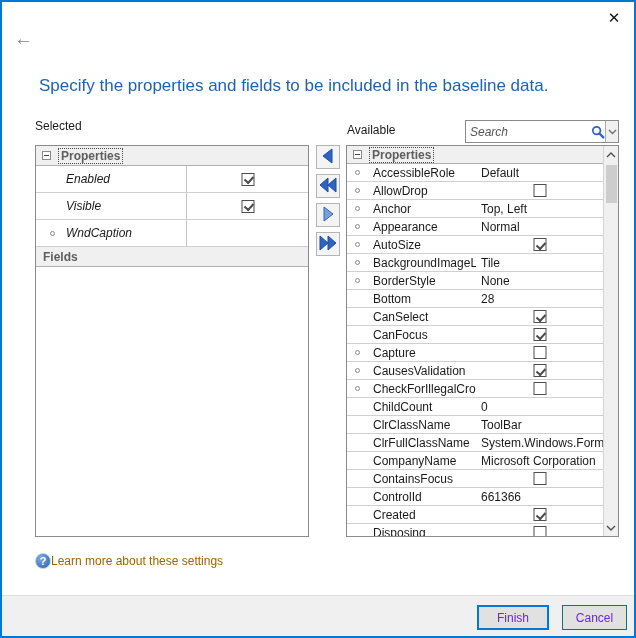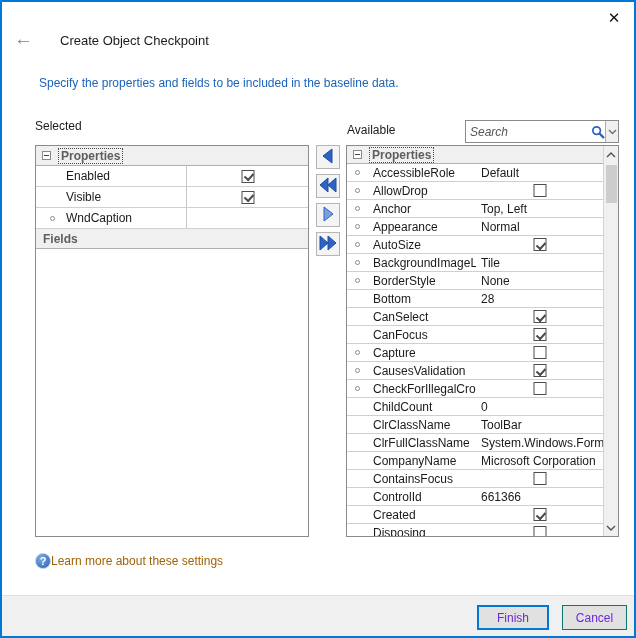--- a/index.html
+++ b/index.html
@@ -7,21 +7,21 @@
   .window {
     position:relative; width:636px; height:638px; background:#ffffff;
     border:2px solid #0078d7; overflow:hidden;
     font-size:12px; color:#1a1a1a;
   }
   .close-btn { position:absolute; top:4px; right:8px; width:24px; height:24px;
     display:flex; align-items:center; justify-content:center;
     font-size:15px; color:#111; cursor:pointer; }
   .back-arrow { position:absolute; left:12px; top:26px; font-size:19px; color:#808080; cursor:pointer; }
   .wiz-title { position:absolute; left:58px; top:31px; font-size:13px; color:#1a1a1a; }
-  .wiz-subtitle { position:absolute; left:37px; top:74px; font-size:12px; color:#1c63b8; }
+  .wiz-subtitle { position:absolute; left:37px; top:74px; font-size:17px; color:#1c63b8; }
 
   .panel-label { position:absolute; font-size:12px; color:#1a1a1a; }
   .label-selected { left:33px; top:117px; }
   .label-available { left:345px; top:121px; }
 
   
   .search-box { position:absolute; left:463px; top:118px; width:154px; height:23px;
     border:1px solid #8a8a8a; background:#fff; display:flex; align-items:stretch; }
   .search-box input { flex:1 1 auto; min-width:0; border:none; outline:none; padding:0 4px;
     font-family:"Liberation Sans", sans-serif; font-size:12px; font-style:italic; color:#444; }
@@ -41,21 +41,21 @@
   .panel-right .grid-header { height:18px; }
   .expander { width:9px; height:9px; border:1px solid #8a8a8a; background:#fff;
     margin-left:6px; position:relative; flex:0 0 auto; cursor:pointer; }
   .expander::after { content:''; position:absolute; left:1px; right:1px; top:3px;
     border-top:1px solid #444; }
   .group-label { margin-left:8px; }
   .group-label.no-exp { margin-left:7px; }
   .group-label.focused { outline:1px dotted #4a4a4a; padding:0 2px;text-align:center; }
 
   .grid-row { display:flex; align-items:center; border-bottom:1px solid #d0d0d0; background:#fff; }
-  .panel-left  .grid-row { height:21px; }
+  .panel-left  .grid-row { height:27px;font-style:italic; }
   .panel-right .grid-row { height:18px; flex:0 0 auto; }
   .cell-name { position:relative; display:flex; align-items:center; overflow:hidden;
     white-space:nowrap; height:100%; flex:0 0 auto; }
   .panel-left  .cell-name { width:150px; }
   .panel-right .cell-name { width:129px; }
   .cell-name .nm { position:absolute; left:30px; }
   .panel-right .cell-name .nm { left:26px; }
   .bullet { position:absolute; left:14px; width:5px; height:5px; border:1px solid #8a8a8a;
     border-radius:50%; background:#fff; }
   .panel-right .bullet { left:8px; }
@@ -98,21 +98,20 @@
   .btn-finish { left:475px; width:72px; border:2px solid #0078d7; }
   .btn-cancel { left:560px; width:65px; border:1px solid #0f766e; }
 </style>
 </head>
 <body>
 
 <div class="window">
 
   <div class="close-btn">✕</div>
   <div class="back-arrow">←</div>
-  <div class="wiz-title">Create Object Checkpoint</div>
   <div class="wiz-subtitle">Specify the properties and fields to be included in the baseline data.</div>
 
   <div class="panel-label label-selected">Selected</div>
   <div class="panel-label label-available">Available</div>
 
   <div class="search-box">
     <input type="text" placeholder="Search" style="">
     <span class="search-mag">
       <svg width="14" height="14" viewBox="0 0 14 14">
         <circle cx="5.6" cy="5.6" r="3.8" fill="none" stroke="#2e63c4" stroke-width="1.7"></circle>

